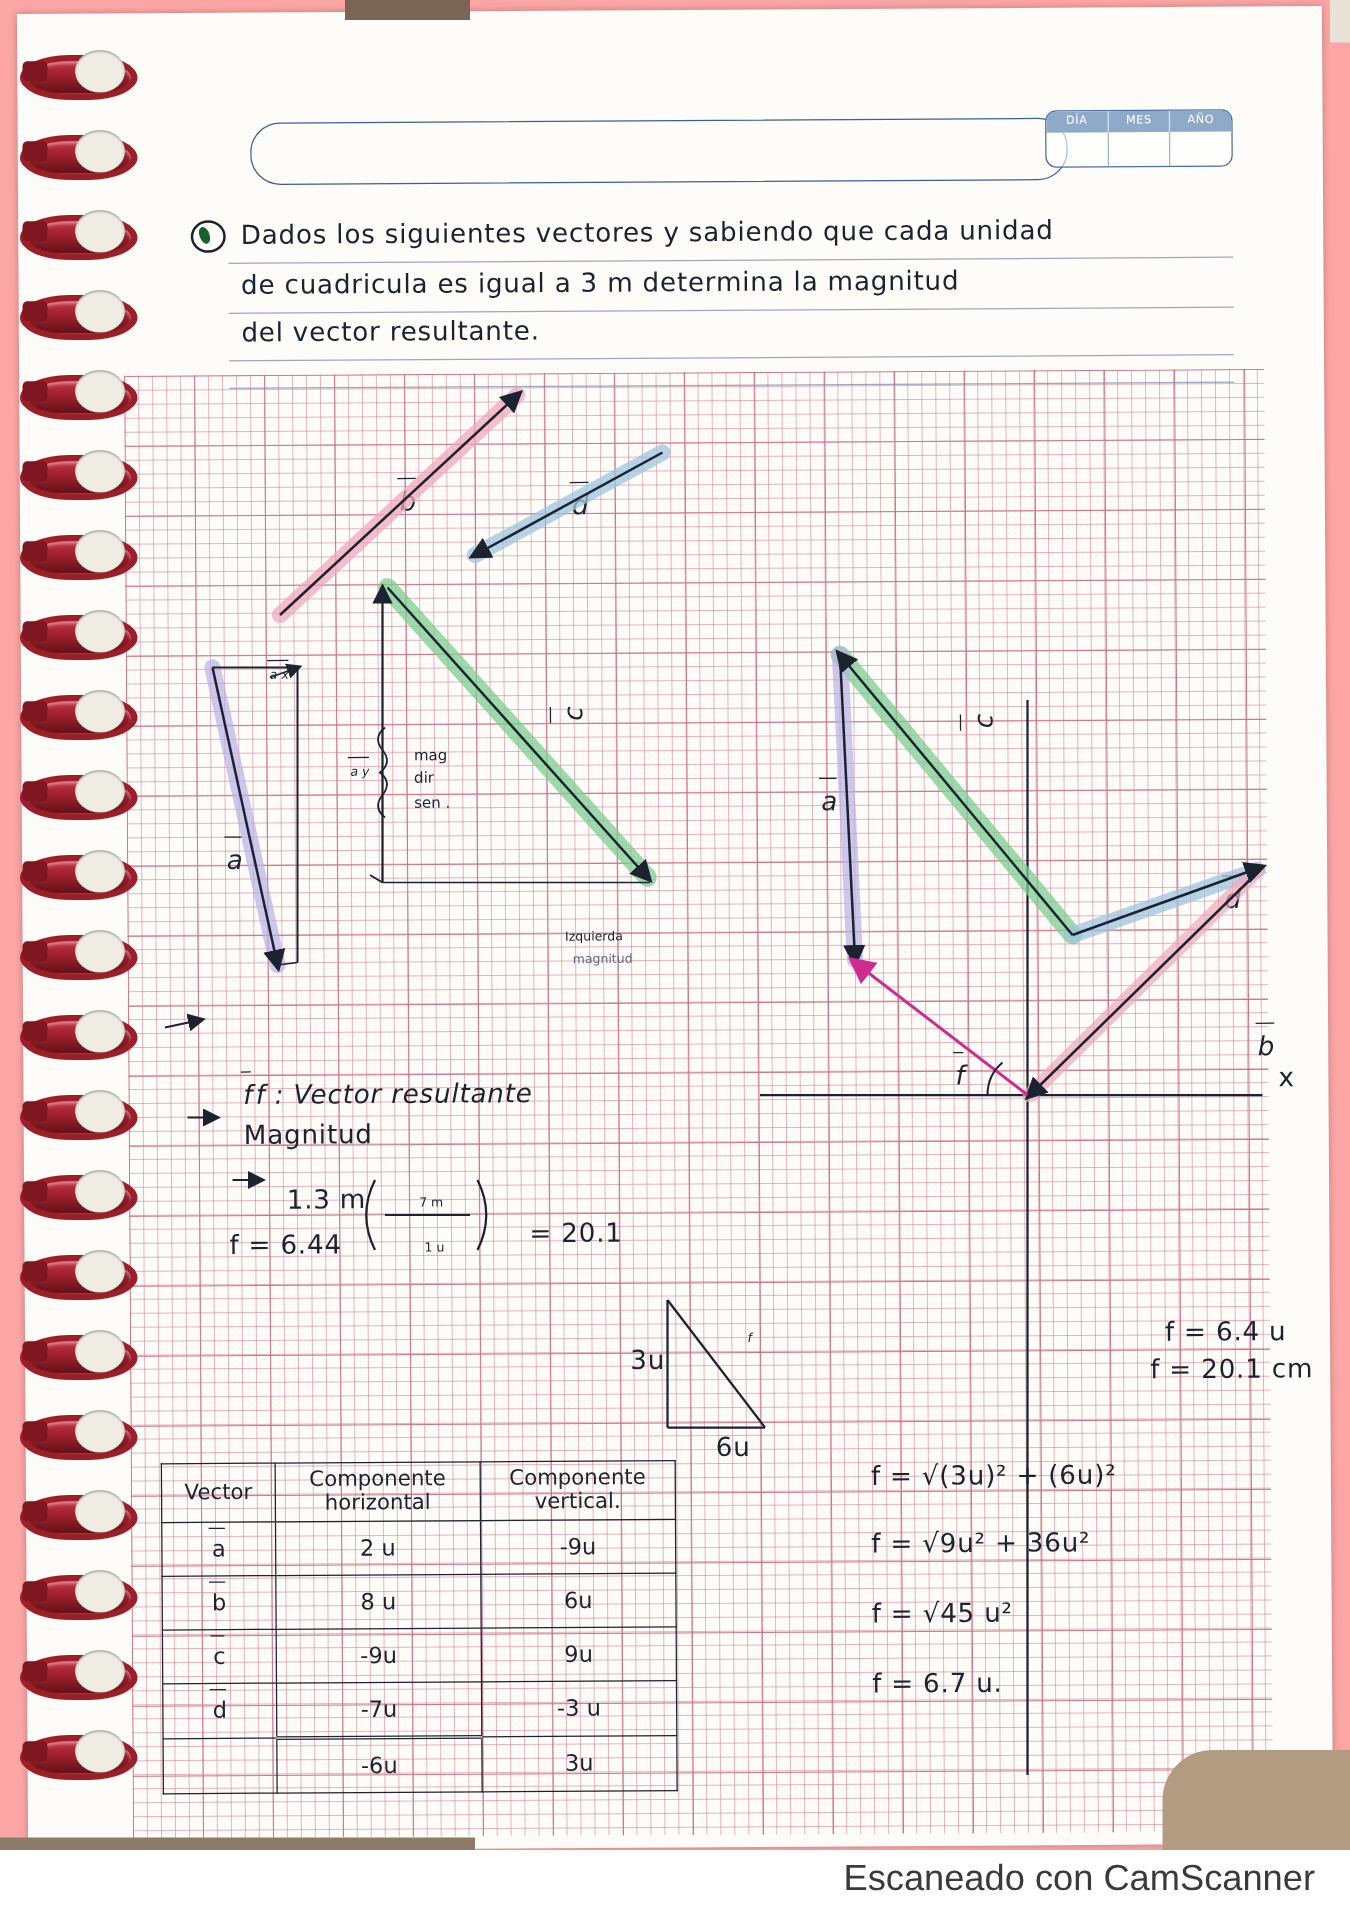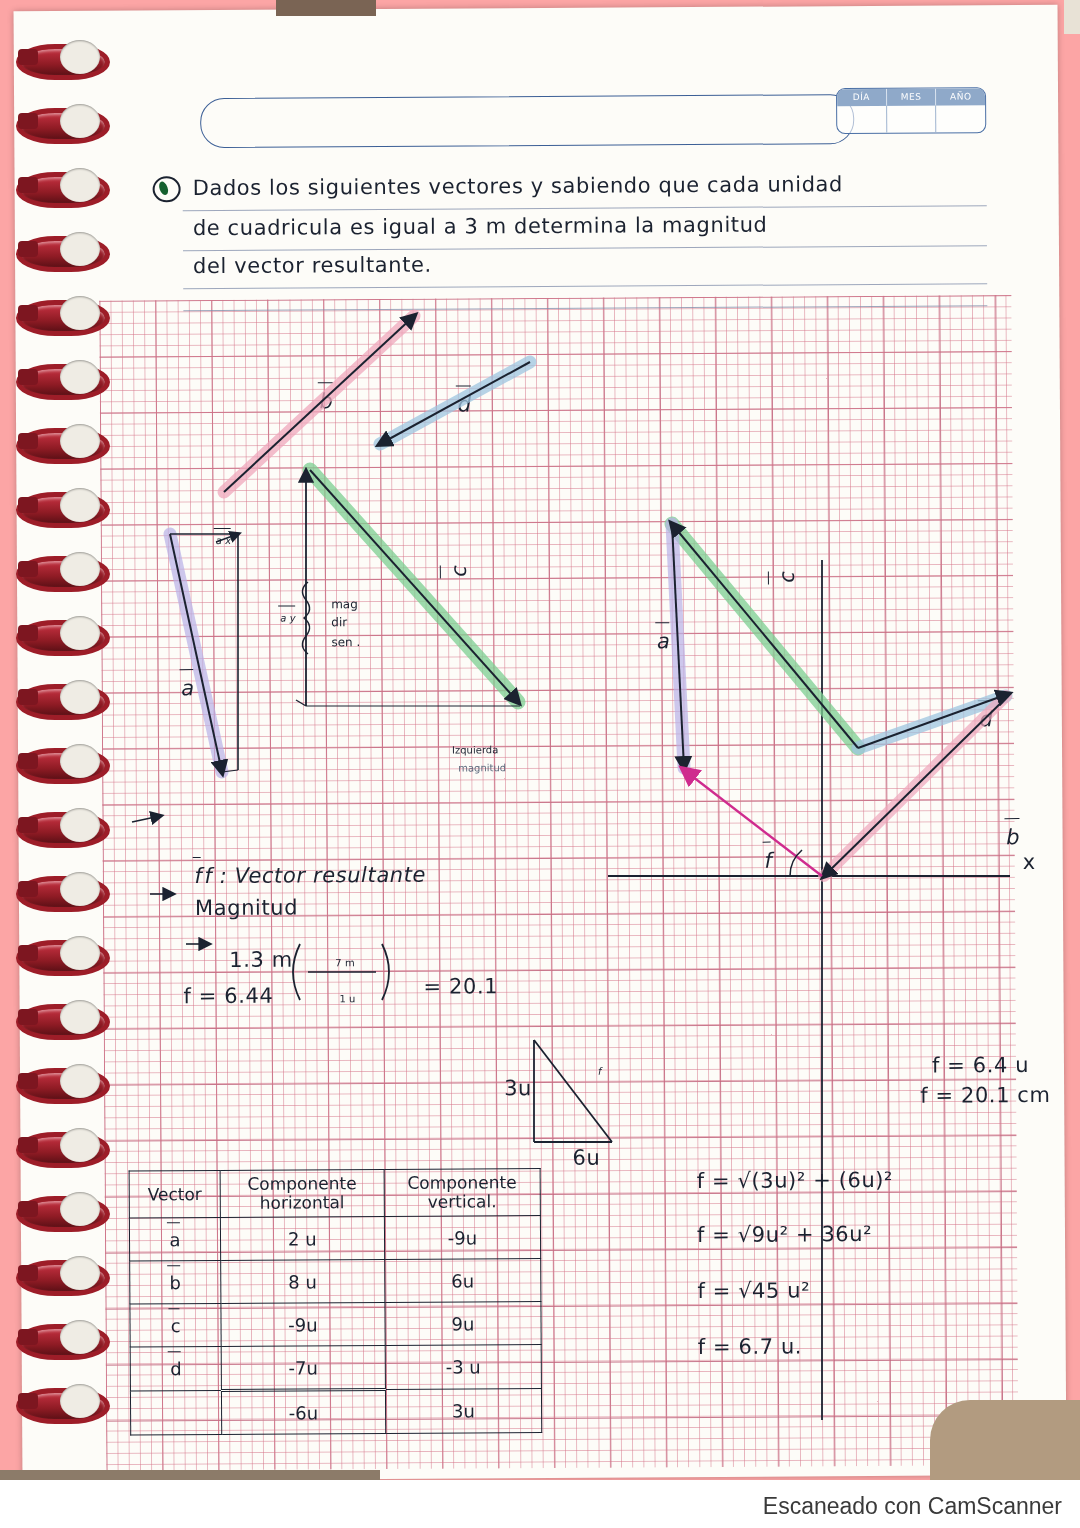--- a/index.html
+++ b/index.html
@@ -123,22 +123,22 @@
     border:1.6px solid #1b2230;
     font-size:18px;color:#1b2230;
     padding:4px 6px;text-align:center;
     font-weight:normal;
     height:34px;
   }
   #vtable th{font-size:17px;line-height:19px;}
   #vtable td.vcol{width:78px;}
   
   #cam{
-    position:absolute;right:18px;bottom:8px;
-    font-size:23px;color:#3a3a3a;font-family:"Liberation Sans",sans-serif;
+    position:absolute;right:28px;bottom:8px;
+    font-size:29px;color:#3a3a3a;font-family:"Liberation Sans",sans-serif;
   }
   
   #draw{position:absolute;left:0;top:0;width:1080px;height:1528px;pointer-events:none;}
 </style>
 </head>
 <body>
 
 <div id="page">
 
   <div id="sheet">

